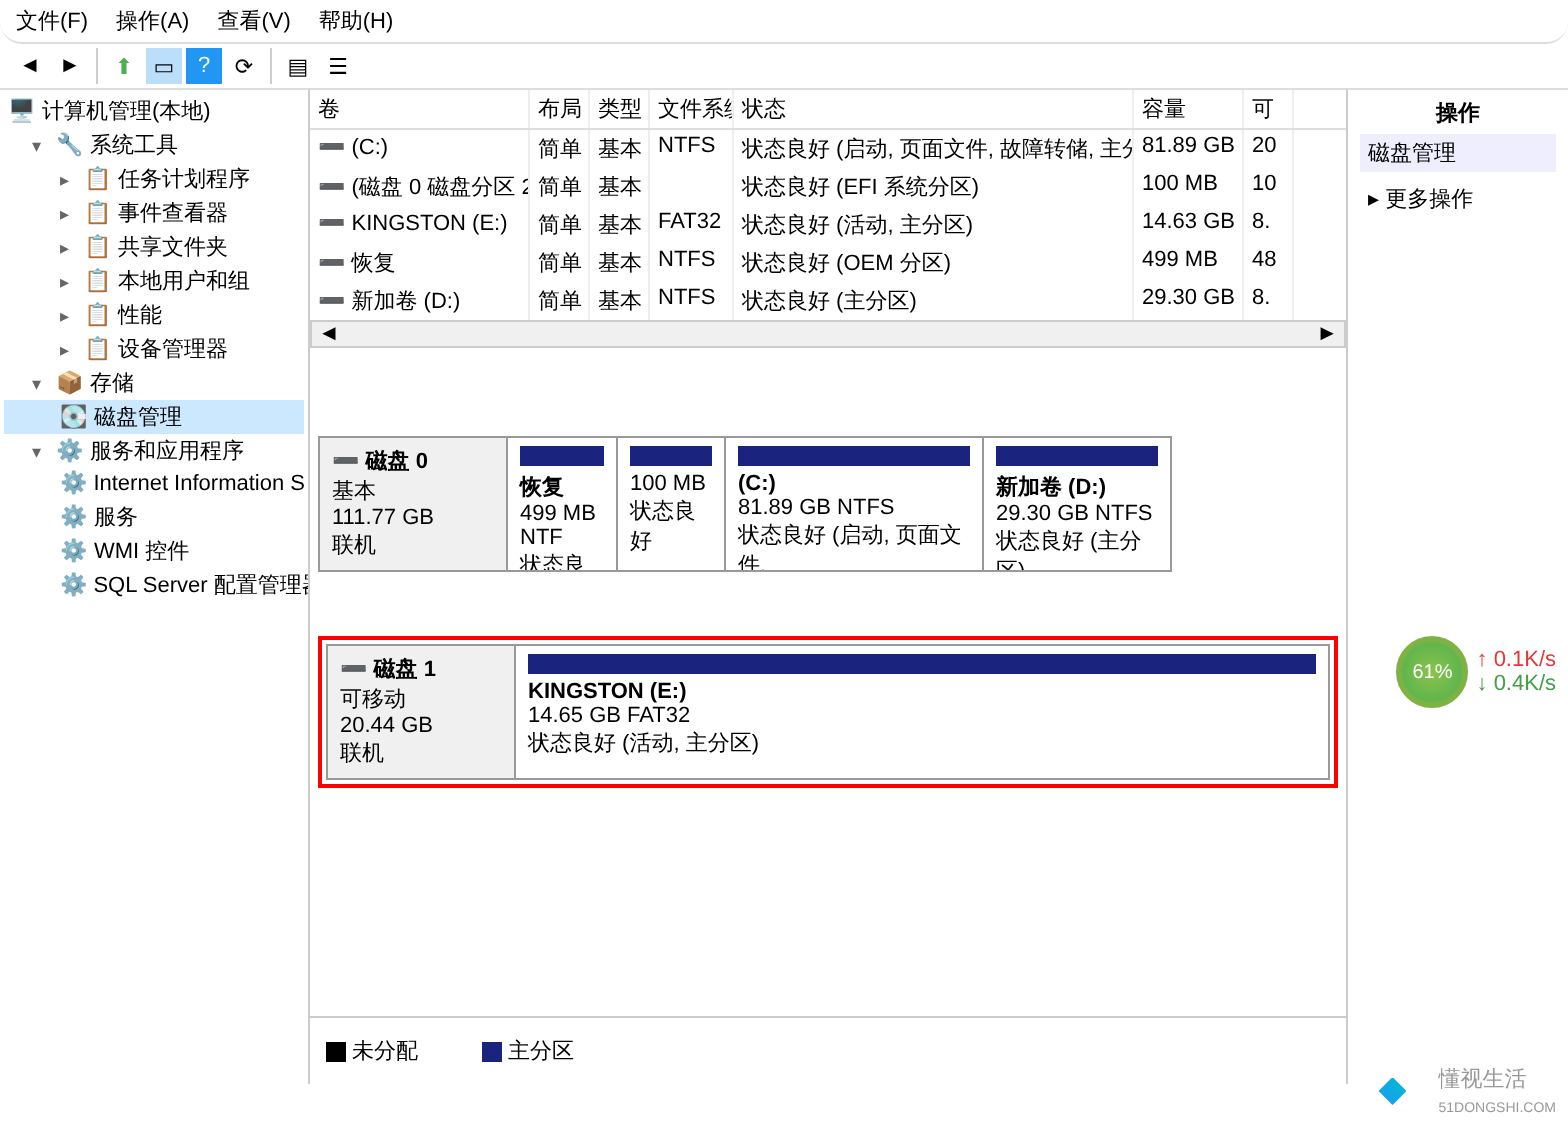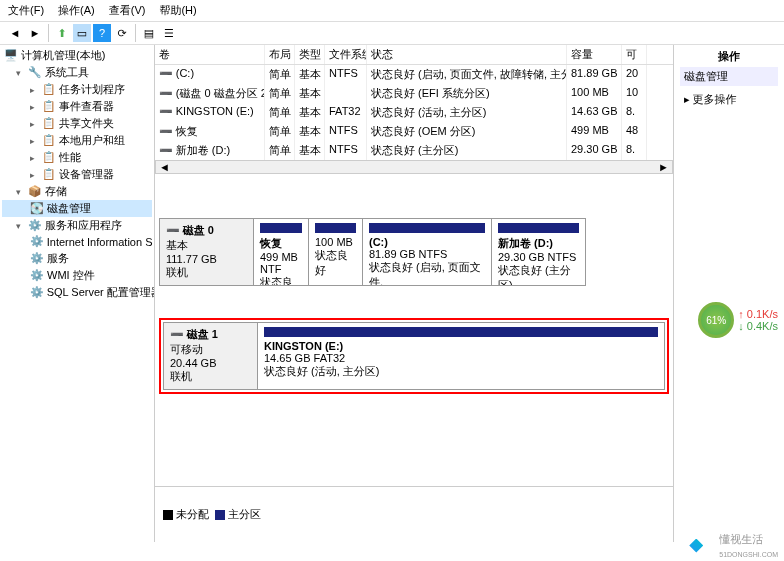--- a/index.html
+++ b/index.html
@@ -1,17 +1,17 @@
 <!DOCTYPE html>
 <html><head>
 <meta charset="utf-8">
 <style>
 * { margin: 0; padding: 0; box-sizing: border-box; font-family: "Microsoft YaHei", sans-serif; font-size: 11px; }
 body { background: #fff; width: 784px; height: 561px; overflow: hidden; position: relative; }
-.menubar { display: flex; gap: 14px; padding: 3px 8px; border-bottom: 1px solid #ddd; }
+.menubar { display: flex; gap: 14px; padding: 3px 8px; border-bottom: 1px solid #ddd; border-radius: 11px; }
 .menubar span { cursor: pointer; }
 .toolbar { display: flex; gap: 2px; padding: 2px 6px; border-bottom: 1px solid #ddd; align-items: center; }
 .tb-btn { width: 18px; height: 18px; display: flex; align-items: center; justify-content: center; border: 1px solid transparent; }
 .sep { width: 1px; height: 18px; background: #ccc; margin: 0 2px; }
 .main { display: flex; height: calc(100% - 64px); }
 .tree { width: 155px; border-right: 1px solid #ccc; padding: 2px; overflow: hidden; }
 .tree-root { display: flex; align-items: center; gap: 3px; padding: 1px 2px; }
 .tree-item { display: flex; align-items: center; gap: 3px; padding: 1px 0 1px 14px; white-space: nowrap; cursor: pointer; }
 .tree-item.l2 { padding-left: 28px; }
 .tree-item.sel { background: #cce8ff; }
@@ -24,27 +24,27 @@
 .c-vol { width: 110px; } .c-lay { width: 30px; } .c-typ { width: 30px; } .c-fs { width: 42px; } .c-sta { width: 200px; } .c-cap { width: 55px; } .c-av { width: 25px; }
 .vol-row { display: flex; }
 .graph { flex: 1; overflow: auto; padding: 4px; margin-top: 40px; }
 .disk-block { display: flex; margin-bottom: 20px; }
 .disk-hdr { width: 95px; padding: 4px 6px; background: #f0f0f0; border: 1px solid #999; }
 .disk-hdr b { display: block; }
 .parts { flex: 1; display: flex; height: 68px; }
 .part { border: 1px solid #999; padding: 4px 6px; margin-left: -1px; font-size: 10px; overflow: hidden; }
 .part-top { height: 10px; background: #1a237e; margin-bottom: 3px; }
 .highlight { border: 2px solid red; padding: 2px; }
-.legend { padding: 20px 8px; border-top: 1px solid #ccc; display: flex; gap: 6px; align-items: flex-start; }
+.legend { padding: 9px 8px; border-top: 1px solid #ccc; display: flex; gap: 32px; align-items: flex-start; }
 .lg-box { width: 10px; height: 10px; display: inline-block; margin-right: 3px; vertical-align: middle; }
 .right { width: 110px; padding: 4px 6px; }
 .right-hd { font-weight: bold; margin-bottom: 3px; text-align: center; }
 .scroll-h { display: flex; height: 14px; background: #f0f0f0; border: 1px solid #ccc; align-items: center; justify-content: space-between; }
 .scroll-h span { padding: 0 3px; cursor: pointer; }
-.widget { position: absolute; right: 6px; top: 302px; display: flex; align-items: center; gap: 4px; }
+.widget { position: absolute; right: 6px; top: 318px; display: flex; align-items: center; gap: 4px; }
 .circ { width: 36px; height: 36px; border-radius: 50%; background: radial-gradient(circle,#8bc34a,#4caf50); color: #fff; display: flex; align-items: center; justify-content: center; font-size: 10px; border: 3px solid #7cb342; }
 .spd { font-size: 9px; color: #555; }
 .wm { position: absolute; right: 6px; bottom: 2px; font-size: 10px; color: #999; display: flex; align-items: center; gap: 16px; }
 .wm-ico { width: 14px; height: 14px; background: linear-gradient(45deg,#2196f3,#00bcd4); clip-path: polygon(0 50%,50% 0,100% 50%,50% 100%); }
 </style>
 </head>
 <body>
 
 <div class="menubar">
   <span>文件(F)</span>

